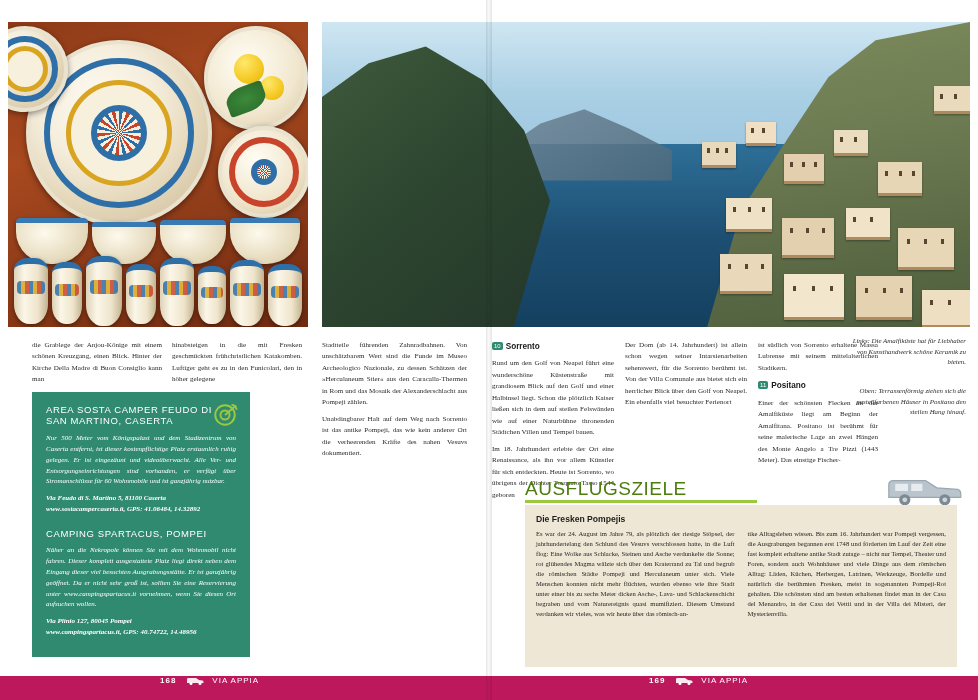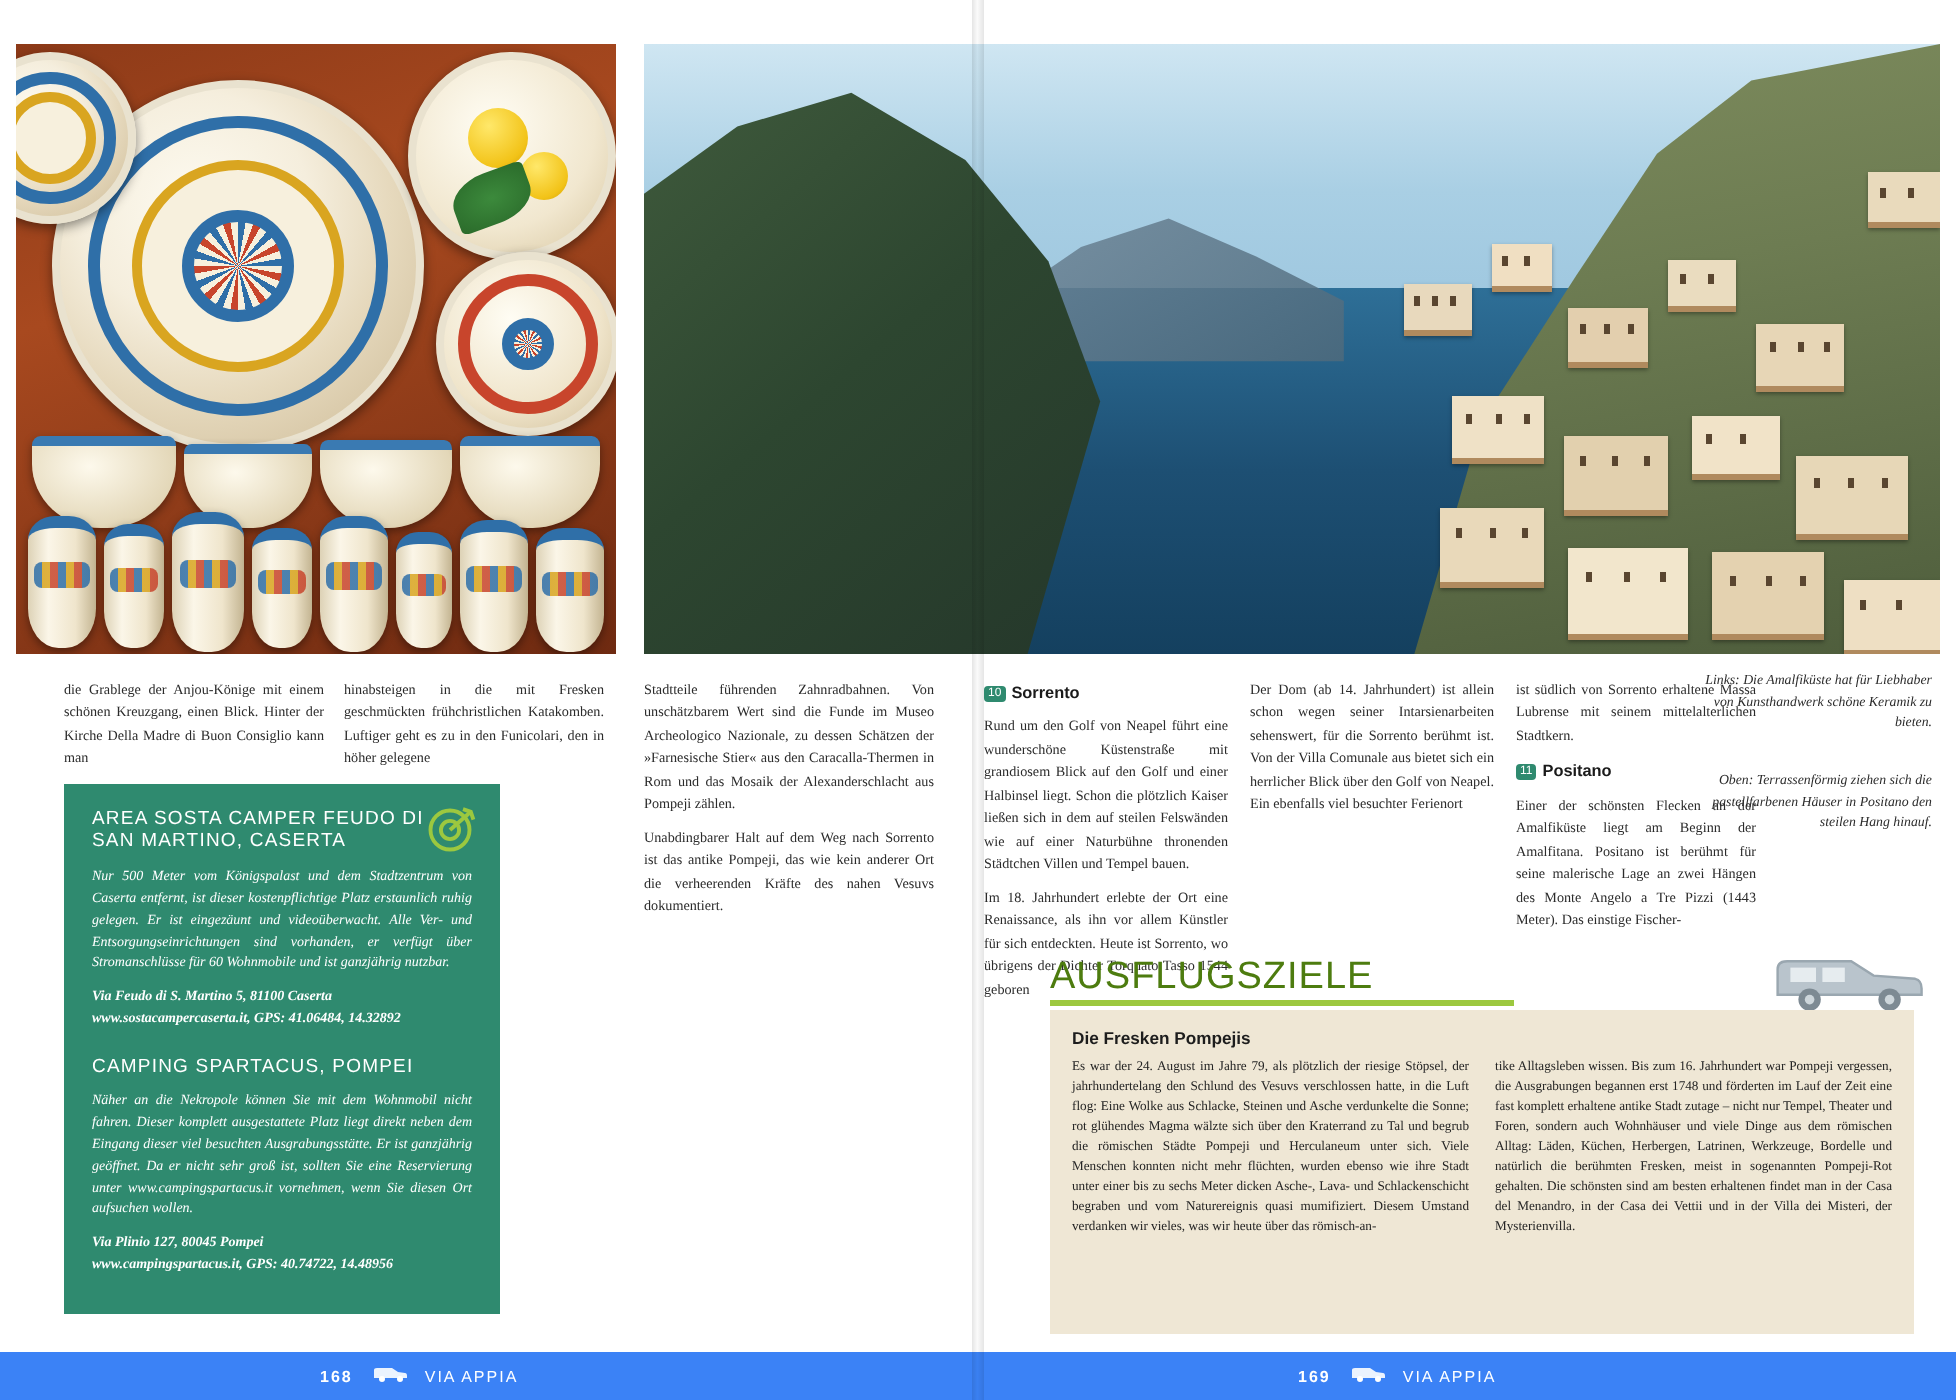--- a/index.html
+++ b/index.html
@@ -226,22 +226,22 @@
   }
   .subhead {
     font-family: "Liberation Sans", sans-serif;
     font-weight: bold;
     font-size: 8.2px;
     color: #1a1a1a;
   }
   
   .footer {
     position: absolute; bottom: 0; height: 24px;
-    background: #3b82f6; color: #ffffff;
-    display: flex; align-items: center;
+    background: #be185d; color: #ffffff;
+    display: flex; 
     font-size: 8px; letter-spacing: 1px;
     font-family: "Liberation Sans", sans-serif;
   }
   #footer-left  { left: 0;   width: 489px; padding-left: 160px; }
   #footer-right { left: 489px; width: 489px; padding-left: 160px; }
   .footer .pgnum { font-weight: bold; margin-right: 10px; }
   .footer .bus { margin-right: 8px; display:inline-block; }
 </style>
 </head>
 <body>
@@ -364,21 +364,21 @@
 
   <div class="col" id="col-l1">
     <p>die Grablege der Anjou-Könige mit einem schönen Kreuzgang, einen Blick. Hinter der Kirche Della Madre di Buon Consiglio kann man</p>
   </div>
 
   <div class="col" id="col-l2">
     <p>hinabsteigen in die mit Fresken geschmückten frühchristlichen Katakomben. Luftiger geht es zu in den Funicolari, den in höher gelegene</p>
   </div>
 
   <div class="col" id="col-m1">
-    <p>Stadtteile führenden Zahnradbahnen. Von unschätzbarem Wert sind die Funde im Museo Archeologico Nazionale, zu dessen Schätzen der »Farnesische Stier« aus den Caracalla-Thermen in Rom und das Mosaik der Alexanderschlacht aus Pompeji zählen.</p>
+    <p>Stadtteile führenden Zahnradbahnen. Von unschätzbarem Wert sind die Funde im Museo Archeologico Nazionale, zu dessen Schätzen der »Herculaneum Stier« aus den Caracalla-Thermen in Rom und das Mosaik der Alexanderschlacht aus Pompeji zählen.</p>
     <p>Unabdingbarer Halt auf dem Weg nach Sorrento ist das antike Pompeji, das wie kein anderer Ort die verheerenden Kräfte des nahen Vesuvs dokumentiert.</p>
   </div>
 
   <div class="col" id="col-m2">
     <p>
       <span class="marker">10</span><span class="subhead">Sorrento</span>
     </p>
     <p>Rund um den Golf von Neapel führt eine wunderschöne Küstenstraße mit grandiosem Blick auf den Golf und einer Halbinsel liegt. Schon die plötzlich Kaiser ließen sich in dem auf steilen Felswänden wie auf einer Naturbühne thronenden Städtchen Villen und Tempel bauen.</p>
     <p>Im 18. Jahrhundert erlebte der Ort eine Renaissance, als ihn vor allem Künstler für sich entdeckten. Heute ist Sorrento, wo übrigens der Dichter Torquato Tasso 1544 geboren</p>
   </div>

